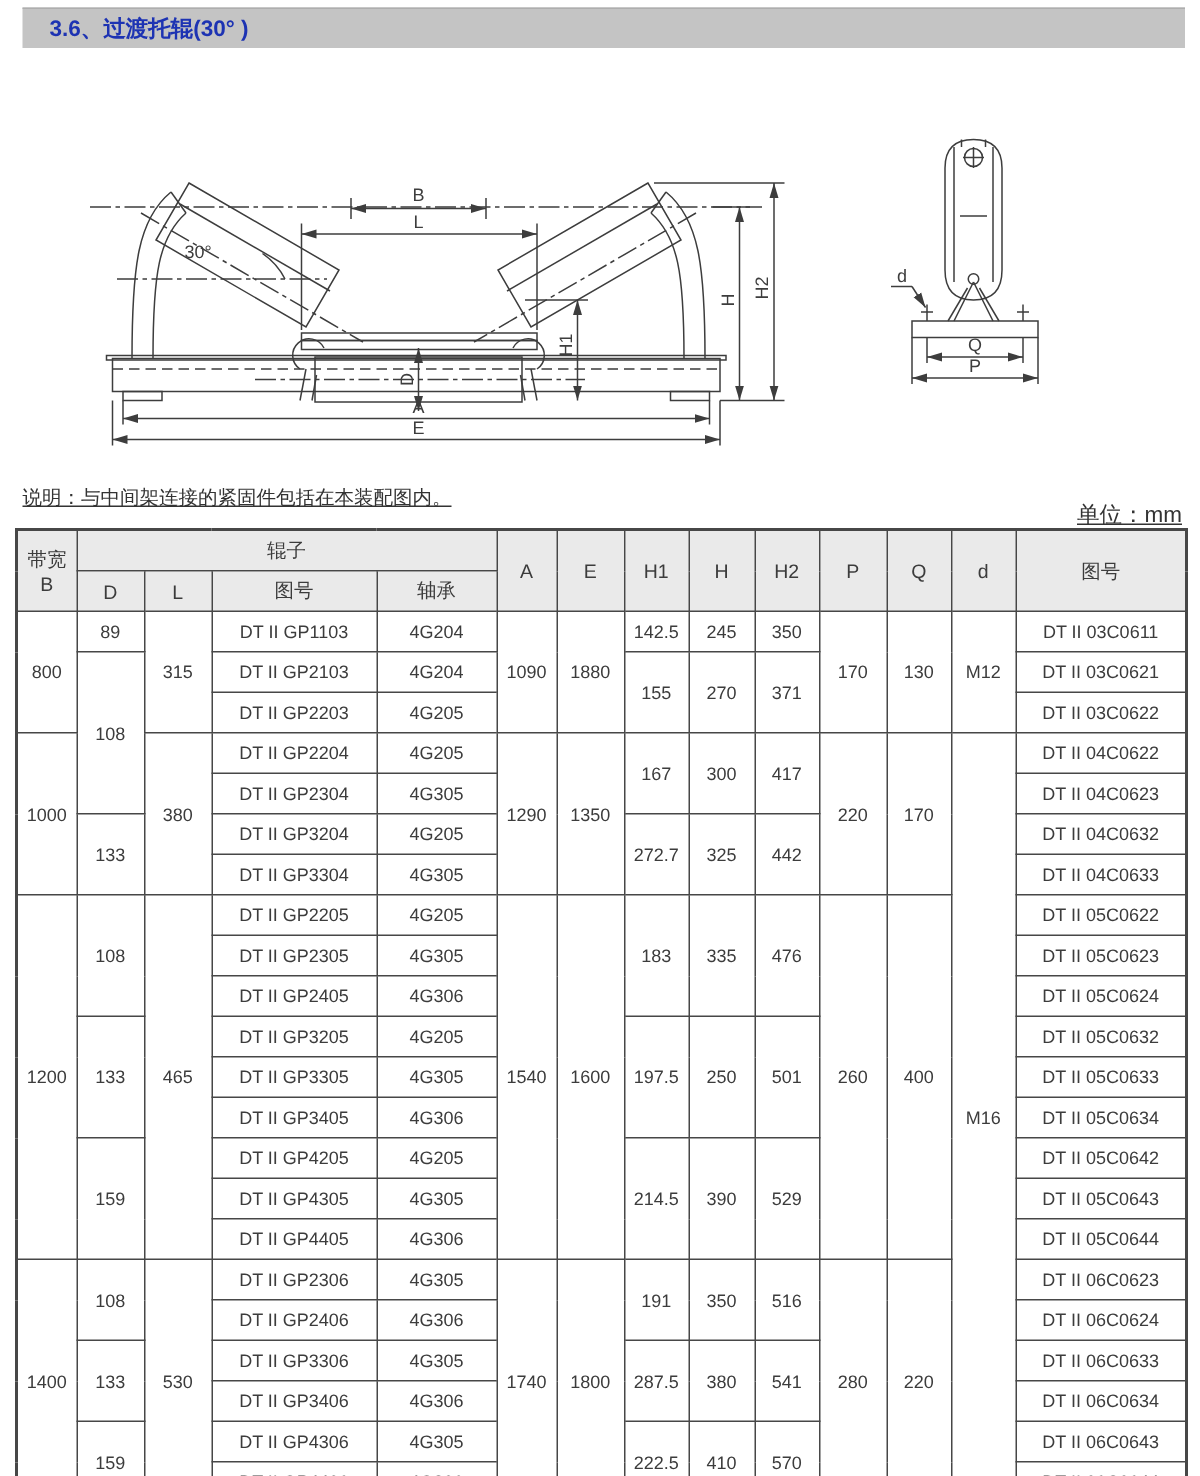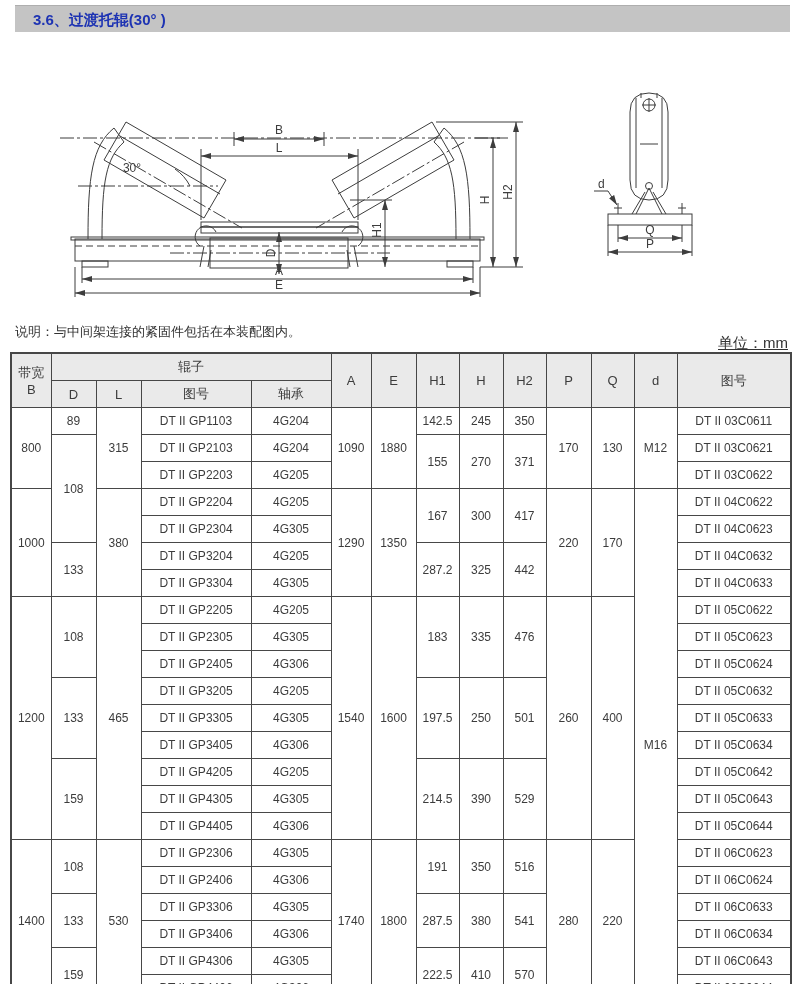--- a/index.html
+++ b/index.html
@@ -1,21 +1,21 @@
 <!DOCTYPE html>
 <html><head>
 <meta charset="utf-8">
 <style>
   html,body{margin:0;padding:0;background:#fff;}
   #page{position:relative;width:800px;height:984px;background:#ffffff;overflow:hidden;
         font-family:"Liberation Sans",sans-serif;color:#3d3d3d;}
   .titlebar{position:absolute;left:15px;top:5px;width:775px;height:27px;line-height:27px;
         background:#c4c4c4;color:#1d33b3;font-size:15px;font-weight:bold;padding-left:18px;
         box-sizing:border-box;border-top:1px solid #aeaeae;}
-  .note{position:absolute;left:15px;top:323px;font-size:13px;color:#333;}
+  .note{position:absolute;left:15px;top:323px;font-size:13px;color:#333;text-decoration:underline;}
   .unit{position:absolute;right:12px;top:334px;font-size:15px;color:#333;text-decoration:underline;}
   #fv{position:absolute;left:20px;top:82px;}
   #sv{position:absolute;left:588px;top:82px;}
   svg line,svg path,svg rect,svg polygon,svg circle{stroke:#3d3d3d;fill:none;stroke-width:1;}
   svg text{fill:#3d3d3d;stroke:none;font:12px "Liberation Sans",sans-serif;}
   .dash{stroke-dasharray:7 4;}
   .cl{stroke-dasharray:14 3 3 3;}
   #fv .dim{marker-start:url(#ar-f);marker-end:url(#ar-f);}
   #sv .dim{marker-start:url(#ar-s);marker-end:url(#ar-s);}
   #sv .dimend{marker-end:url(#ar-s);}
@@ -249,21 +249,21 @@
         </tr>
         <tr>
           <td>DT II GP2304</td>
           <td>4G305</td>
           <td>DT II 04C0623</td>
         </tr>
         <tr>
           <td rowspan="2">133</td>
           <td>DT II GP3204</td>
           <td>4G205</td>
-          <td rowspan="2">287.2</td>
+          <td rowspan="2">272.7</td>
           <td rowspan="2">325</td>
           <td rowspan="2">442</td>
           <td>DT II 04C0632</td>
         </tr>
         <tr>
           <td>DT II GP3304</td>
           <td>4G305</td>
           <td>DT II 04C0633</td>
         </tr>
         <tr>

